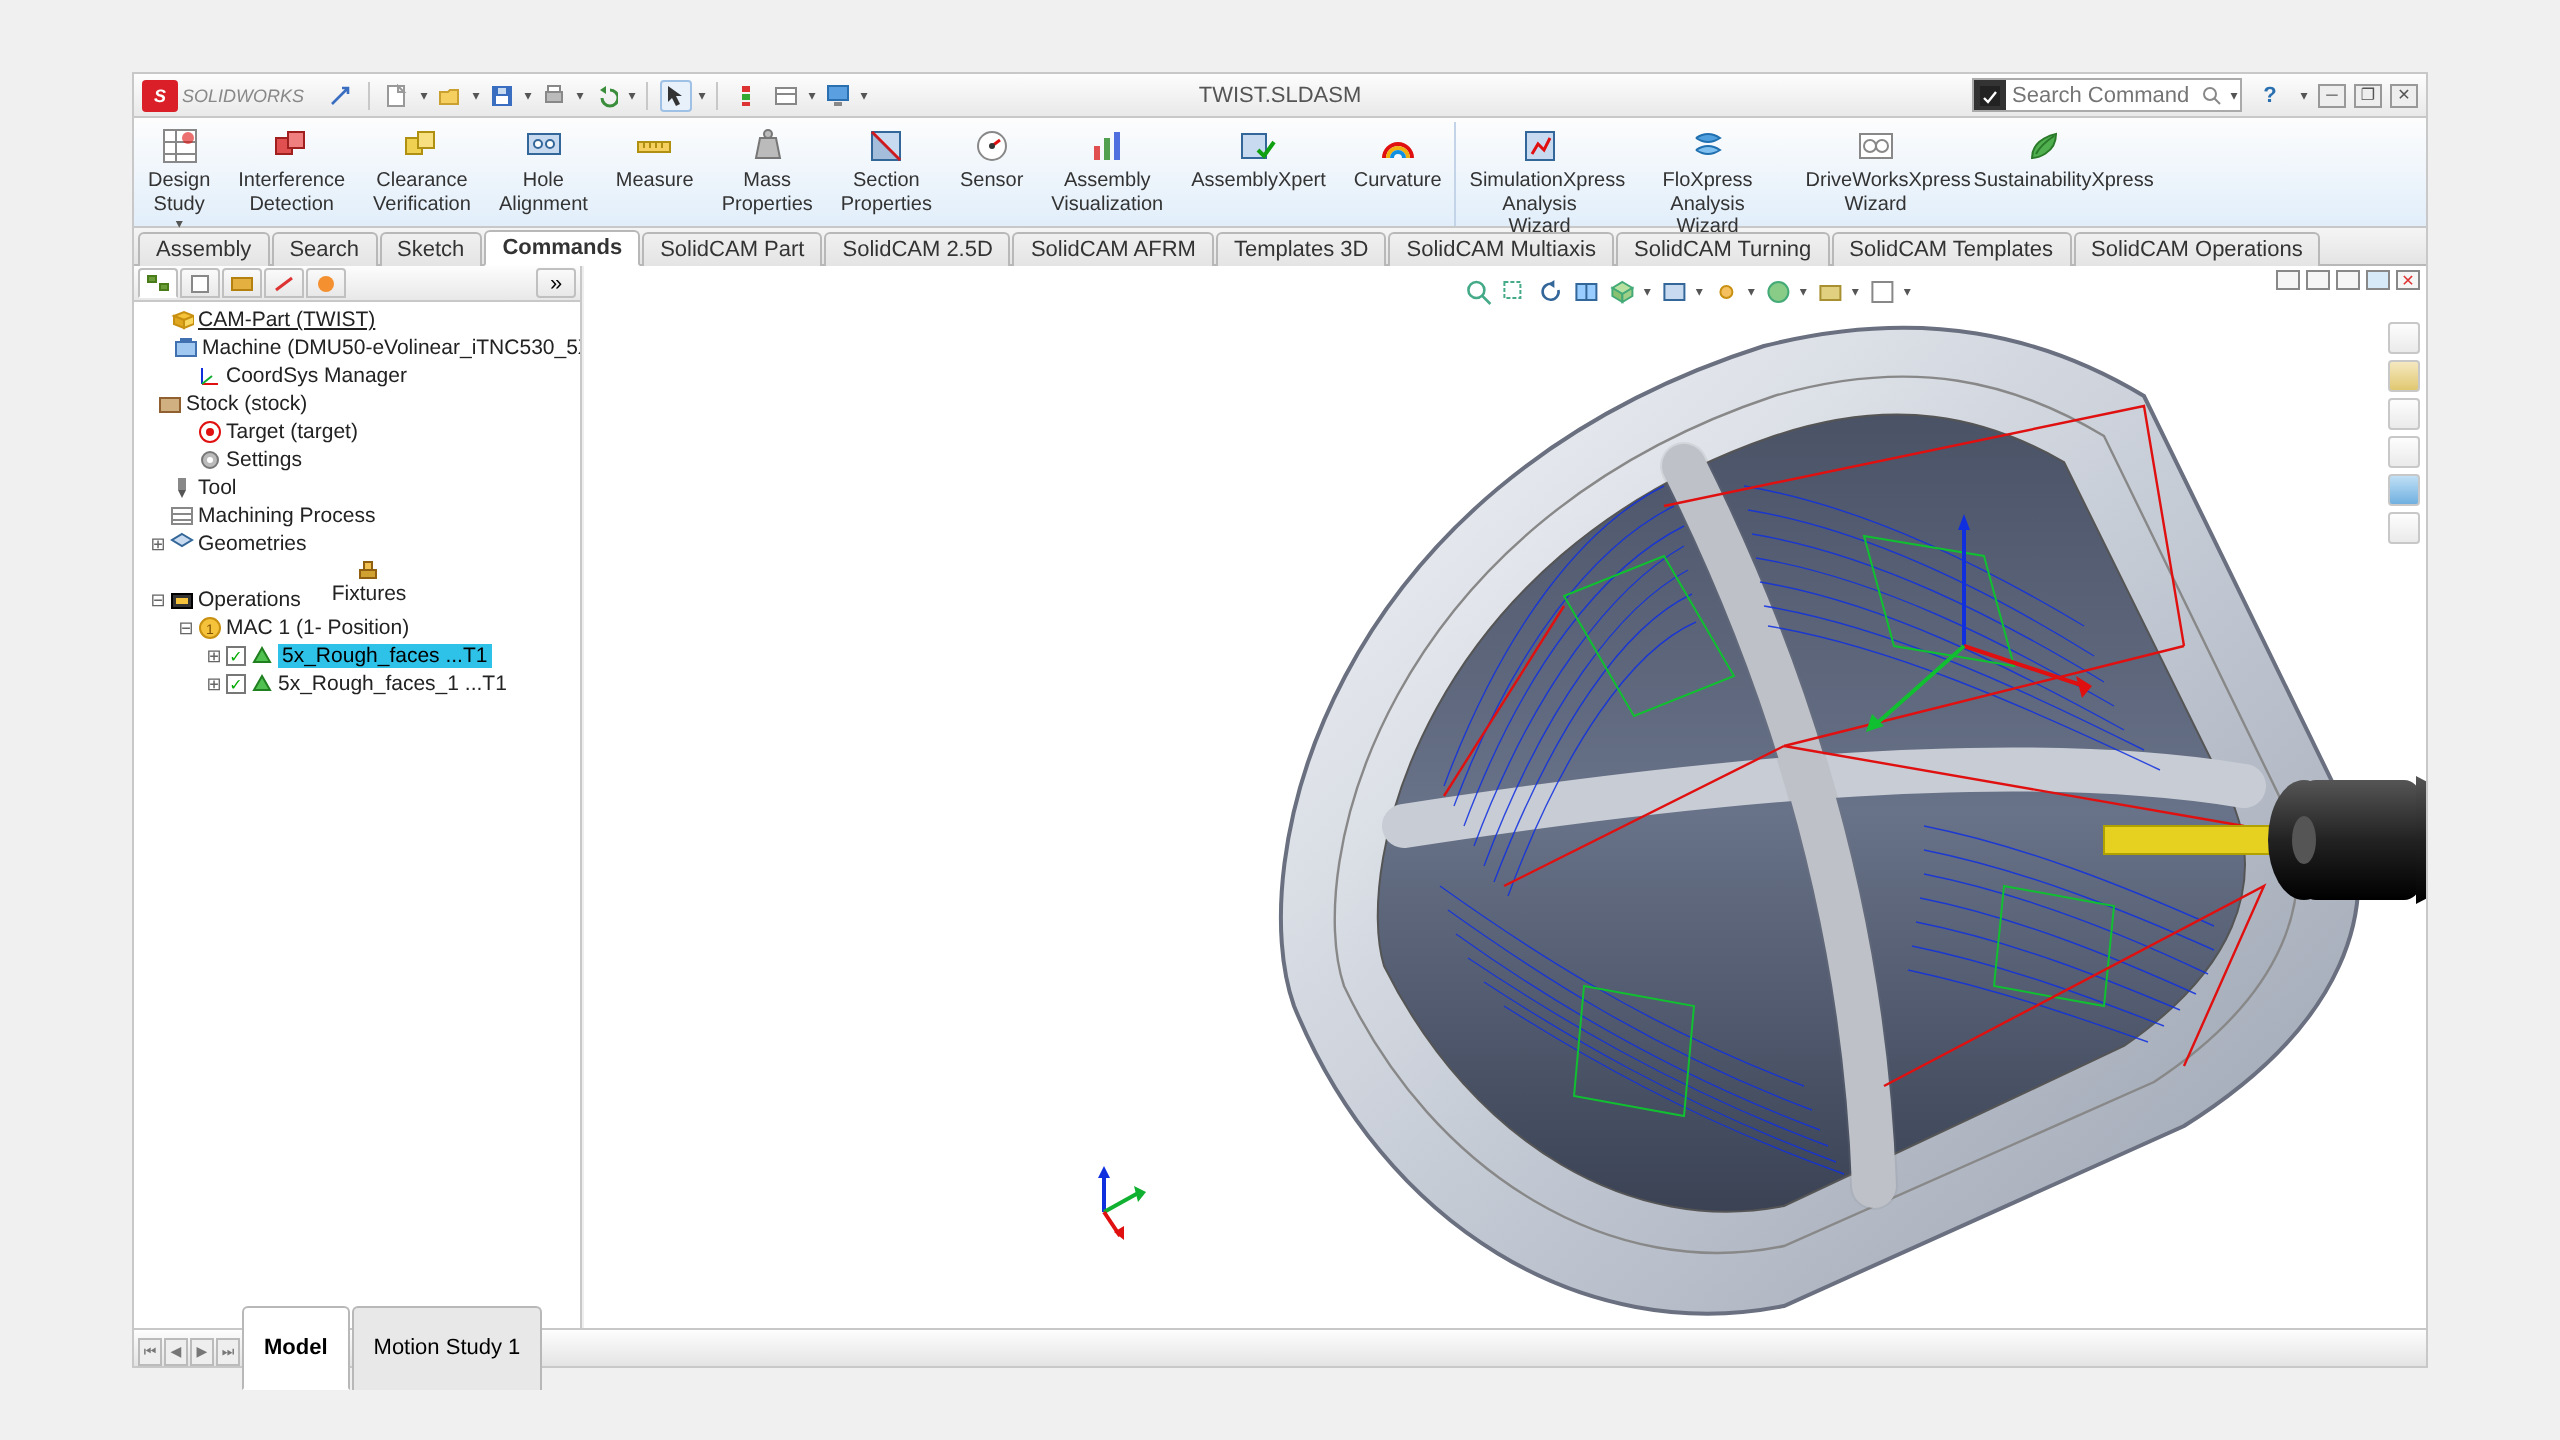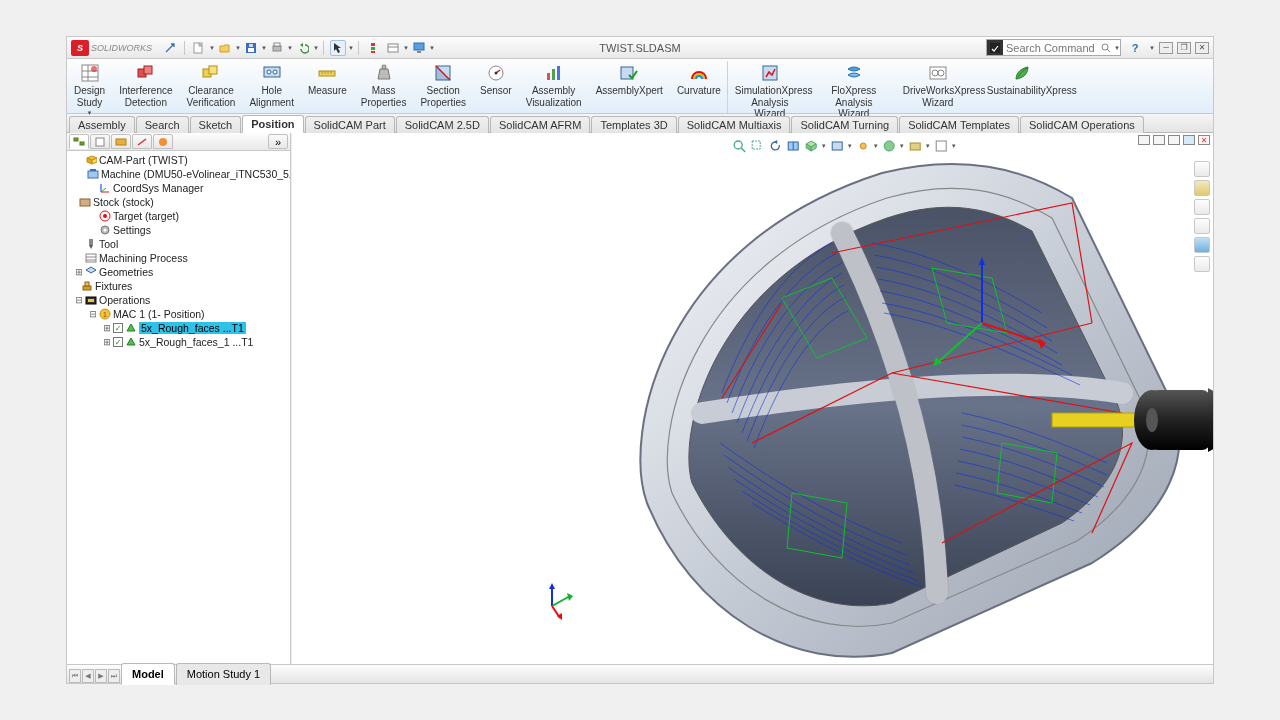--- a/index.html
+++ b/index.html
@@ -57,21 +57,21 @@
   .dp-icons-br .sq { width:12px; height:10px; border:1px solid #888; background:#f5f5f5;}
   .rt-icons { position:absolute; right:3px; top:28px; display:flex; flex-direction:column; gap:3px;}
   .rt-icons .ri { width:16px; height:16px; border:1px solid #c8c8c8; background:linear-gradient(#fdfdfd,#eaeaea); border-radius:2px;}
   .triad { position:absolute; left:248px; bottom:44px; width:36px; height:40px;}
   
   .model-svg { position:absolute; left:240px; top:-20px; width:720px; height:560px;}
 
   
   .bottom-bar { height:19px; background:linear-gradient(#fdfdfd,#e4e4e4); border-top:1px solid #c8c8c8; display:flex; align-items:flex-end; padding-left:2px;}
   .bb-btn { width:12px; height:14px; border:1px solid #bbb; background:#eee; margin-right:1px; display:flex; align-items:center; justify-content:center; font-size:7px; color:#777;}
-  .bb-tab { padding:4px 10px; font-size:11px; border:1px solid #b8b8b8; border-bottom:none; background:#e8e8e8; margin-right:1px; border-radius:3px 3px 0 0; position:relative; top:2px;}
+  .bb-tab { padding:14px 10px; font-size:11px; border:1px solid #b8b8b8; border-bottom:none; background:#e8e8e8; margin-right:1px; border-radius:3px 3px 0 0; position:relative; top:12px;}
   .bb-tab.active { background:#fff; font-weight:bold; border-bottom:1px solid #fff;}
 </style>
 </head>
 <body>
 
 <div class="page-wrap">
 <div class="app-window">
 
   <div class="titlebar">
     <div class="sw-badge">S</div>
@@ -292,21 +292,21 @@
               <path d="M6 14 C 8 10, 12 7, 15 5" fill="none" stroke="#2a7a2a"></path>
             </svg></div>
           <div class="rlabel">SustainabilityXpress</div>
         </div>
       </div>
 
   <div class="cmd-tabs" id="cmd-tabs">
         <div class="cmd-tab">Assembly</div>
         <div class="cmd-tab">Search</div>
         <div class="cmd-tab">Sketch</div>
-        <div class="cmd-tab active">Position</div>
+        <div class="cmd-tab active">Commands</div>
         <div class="cmd-tab">SolidCAM Part</div>
         <div class="cmd-tab">SolidCAM 2.5D</div>
         <div class="cmd-tab">SolidCAM AFRM</div>
         <div class="cmd-tab">Templates 3D</div>
         <div class="cmd-tab">SolidCAM Multiaxis</div>
         <div class="cmd-tab">SolidCAM Turning</div>
         <div class="cmd-tab">SolidCAM Templates</div>
         <div class="cmd-tab">SolidCAM Operations</div>
       </div>
 
@@ -336,21 +336,21 @@
             </div>
         <div class="lp-tab">
               <svg width="12" height="10">
                 <circle cx="6" cy="5" r="4" fill="#f49030"></circle>
               </svg>
             </div>
         <div style="flex:1"></div>
         <div class="lp-tab" style="border-radius:2px;">»</div>
       </div>
       <div class="tree" id="tree">
-            <div class="tree-row" style="padding-left: 6px;">
+            <div class="tree-row" style="padding-left: 6px; text-decoration: underline;">
               <span class="tw"></span>
               <span class="ticon">
                 <svg width="12" height="12">
                   <path d="M2 4 l5 -2 l5 2 l-5 2 z" fill="#f5c23b" stroke="#c89010"></path>
                   <path d="M2 4 l5 2 v4 l-5 -2 z" fill="#e0a820" stroke="#c89010"></path>
                   <path d="M12 4 l-5 2 v4 l5 -2 z" fill="#f8d860" stroke="#c89010"></path>
                 </svg>
               </span>
               <span class="label">CAM-Part (TWIST)</span>
             </div>
@@ -427,21 +427,21 @@
             </div>
             <div class="tree-row" style="padding-left: 6px;">
               <span class="tw">⊞</span>
               <span class="ticon">
                 <svg width="12" height="12">
                   <path d="M6 1 l5 3 l-5 3 l-5 -3 z" fill="#c8daf0" stroke="#369"></path>
                 </svg>
               </span>
               <span class="label">Geometries</span>
             </div>
-            <div class="tree-row" style="padding-left: 2px;">
+            <div class="tree-row" style="padding-left: 16px; flex-direction: column;">
               <span class="tw"></span>
               <span class="ticon">
                 <svg width="12" height="12">
                   <rect x="2" y="6" width="8" height="4" fill="#d0a030" stroke="#906010"></rect>
                   <rect x="4" y="2" width="4" height="4" fill="#f0c050" stroke="#906010"></rect>
                 </svg>
               </span>
               <span class="label">Fixtures</span>
             </div>
             <div class="tree-row" style="padding-left: 6px;">

